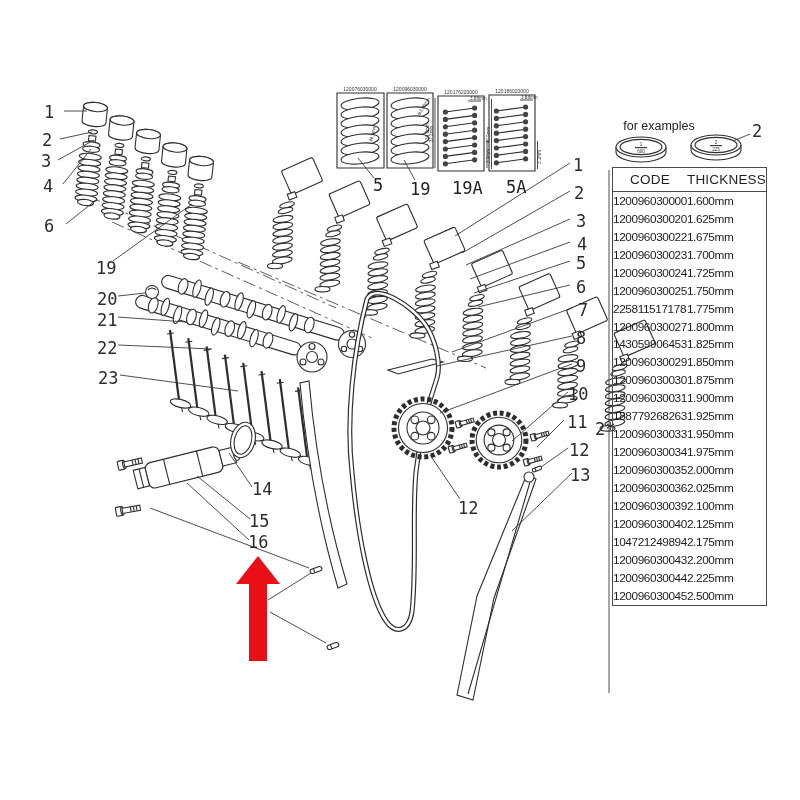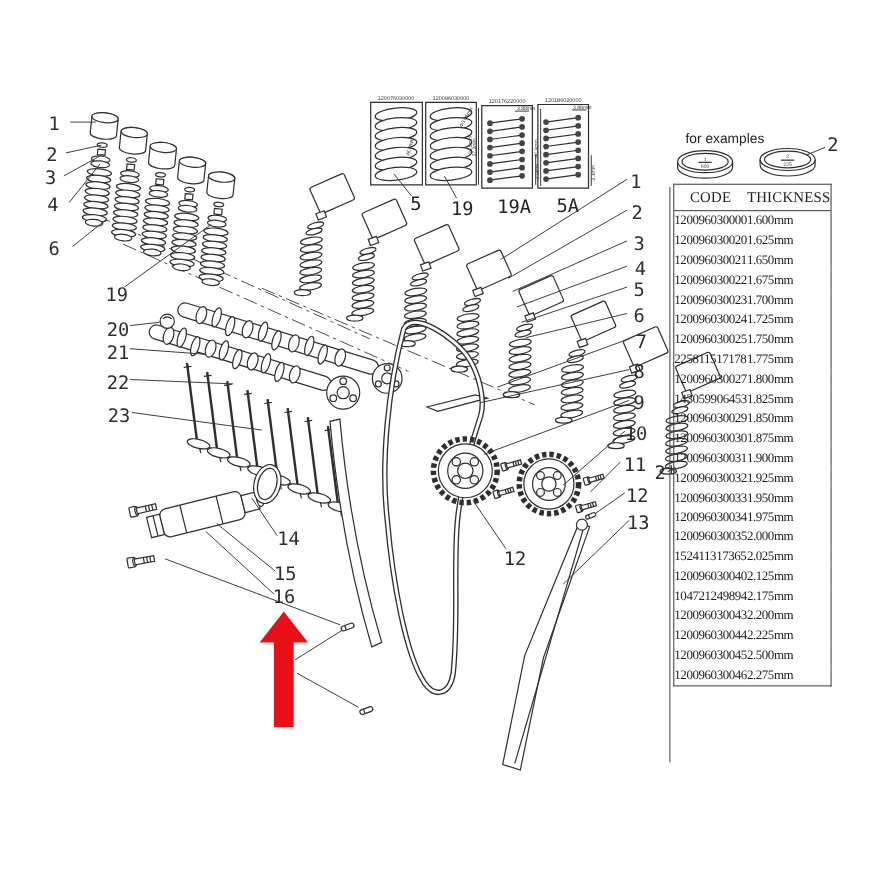--- a/index.html
+++ b/index.html
@@ -12,21 +12,21 @@
   .dd{stroke:#4a4a4a;stroke-width:0.9;fill:none;stroke-dasharray:13 4 3 4;}
   .ldr{stroke:#3a3a3a;stroke-width:0.9;fill:none;}
   .num{font-family:"DejaVu Sans Mono",monospace;font-size:17px;fill:#2c2c2c;}
   .lbl{font-family:"DejaVu Sans Mono",monospace;font-size:17px;fill:#222;}
   .tiny{font-family:"Liberation Sans",sans-serif;font-size:5px;fill:#333;}
   .tiny2{font-family:"Liberation Sans",sans-serif;font-size:4.6px;fill:#333;}
   .ex{font-family:"Liberation Sans",sans-serif;font-size:12.5px;fill:#222;}
   
   .panel{position:absolute;left:612px;top:167px;width:134px;}
   table.thk{border-collapse:collapse;width:100%;border:1.4px solid #4a4a4a;
-            font-family:Liberation Serif, serif;}
+            font-family:Liberation Sans, sans-serif;}
   table.thk th{font-size:13.5px;font-weight:400;letter-spacing:.2px;color:#1d1d1d;
                border-bottom:1.2px solid #4a4a4a;height:23px;padding:0;}
   table.thk td{font-size:11.8px;color:#1d1d1d;height:17.95px;padding:0;
                letter-spacing:-0.4px;white-space:nowrap;}
   td.code{padding-left:6px;width:78px;}
   td.th{padding-left:1px;}
 </style>
 </head>
 <body>
 
@@ -480,24 +480,20 @@
     <tbody>
           <tr>
         <td class="code">120096030000</td>
         <td class="th">1.600mm</td>
       </tr>
           <tr>
         <td class="code">120096030020</td>
         <td class="th">1.625mm</td>
       </tr>
           <tr>
-        <td class="code">120096030021</td>
-        <td class="th">1.650mm</td>
-      </tr>
-          <tr>
         <td class="code">120096030022</td>
         <td class="th">1.675mm</td>
       </tr>
           <tr>
         <td class="code">120096030023</td>
         <td class="th">1.700mm</td>
       </tr>
           <tr>
         <td class="code">120096030024</td>
         <td class="th">1.725mm</td>
@@ -524,60 +520,60 @@
       </tr>
           <tr>
         <td class="code">120096030030</td>
         <td class="th">1.875mm</td>
       </tr>
           <tr>
         <td class="code">120096030031</td>
         <td class="th">1.900mm</td>
       </tr>
           <tr>
-        <td class="code">120096030032</td>
+        <td class="code">188779268263</td>
         <td class="th">1.925mm</td>
       </tr>
           <tr>
         <td class="code">120096030033</td>
         <td class="th">1.950mm</td>
       </tr>
           <tr>
         <td class="code">120096030034</td>
         <td class="th">1.975mm</td>
       </tr>
           <tr>
         <td class="code">120096030035</td>
         <td class="th">2.000mm</td>
       </tr>
           <tr>
-        <td class="code">152411317365</td>
+        <td class="code">120096030036</td>
         <td class="th">2.025mm</td>
+      </tr>
+          <tr>
+        <td class="code">120096030039</td>
+        <td class="th">2.100mm</td>
       </tr>
           <tr>
         <td class="code">120096030040</td>
         <td class="th">2.125mm</td>
       </tr>
           <tr>
         <td class="code">104721249894</td>
         <td class="th">2.175mm</td>
       </tr>
           <tr>
         <td class="code">120096030043</td>
         <td class="th">2.200mm</td>
       </tr>
           <tr>
         <td class="code">120096030044</td>
         <td class="th">2.225mm</td>
       </tr>
           <tr>
         <td class="code">120096030045</td>
         <td class="th">2.500mm</td>
-      </tr>
-          <tr>
-        <td class="code">120096030046</td>
-        <td class="th">2.275mm</td>
       </tr>
         </tbody>
   </table>
 </div>
 
 </div>
 
 </body></html>

